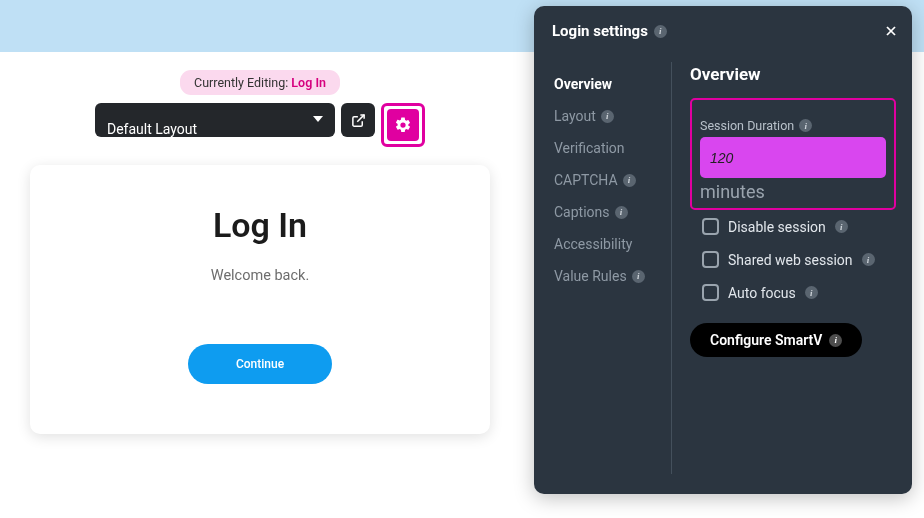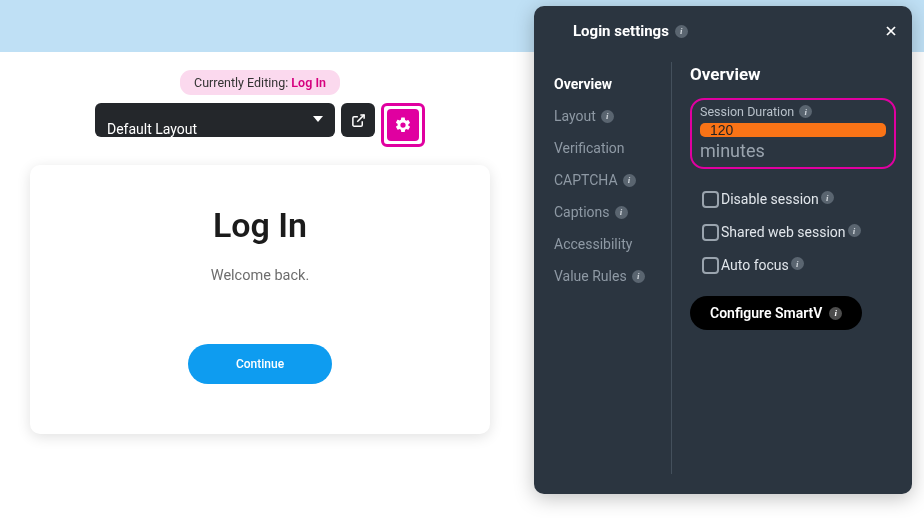--- a/index.html
+++ b/index.html
@@ -133,21 +133,20 @@
     color: #cfd5db;
     box-shadow: 0 4px 20px rgba(0,0,0,0.25);
     display: flex;
     flex-direction: column;
   }
   .panel-header {
     display: flex;
     align-items: center;
     justify-content: space-between;
     padding: 14px 10px 10px 18px;
-    margin-left: 21px;
   }
   .panel-header h3 {
     color: #fff;
     font-size: 15px;
     font-weight: 700;
     display: flex;
     align-items: center;
     gap: 6px;
   }
   .close-x {
@@ -202,52 +201,53 @@
     padding-top: 2px;
   }
   .panel-content h4 {
     color: #fff;
     font-size: 17px;
     font-weight: 700;
     margin-bottom: 14px;
   }
   .field-block {
     border: 2px solid #e000a0;
-    border-radius: 14px;
-    padding: 4px 8px 6px 8px;
-    margin-bottom: 14px;
+    border-radius: 5px;
+    padding: 18px 8px 6px 8px;
   }
   .field-label {
     font-size: 12.5px;
     color: #b7c0c9;
     display: flex;
     align-items: center;
     gap: 5px;
     margin-bottom: 4px;
   }
   .field-input {
     width: 100%;
-    height: 14px;
+    height: 41px;
     border-radius: 5px;
-    background: #f97316;
+    background: #d946ef;
     color: #222;
     font-size: 14px;
     padding: 0 10px;
     display: flex;
     align-items: center;
     border: none;
+    font-style: italic;
   }
   .field-unit {
     font-size: 18px;
     color: #9aa4ae;
     margin-top: 3px;
   }
   .check-row {
     display: flex;
-    gap: 2px;
+    align-items: center;
+    gap: 9px;
     padding: 8px 12px;
     font-size: 14px;
     color: #e1e6eb;
   }
   .checkbox {
     width: 17px;
     height: 17px;
     border: 2px solid #9aa4ae;
     border-radius: 4px;
     flex-shrink: 0;

